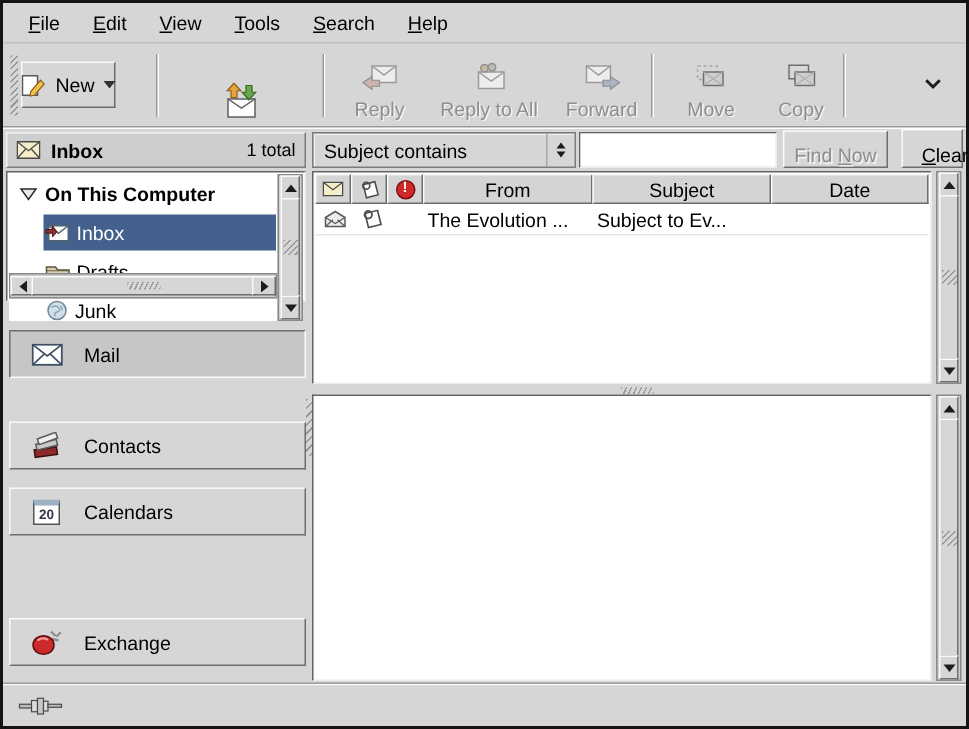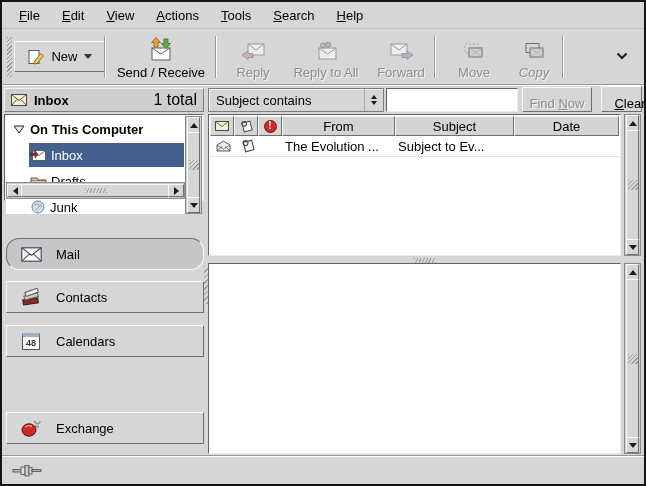--- a/index.html
+++ b/index.html
@@ -21,34 +21,34 @@
   
   .menubar{left:2px;top:2px;right:2px;height:27px;display:flex;align-items:center;padding-left:6px;border-bottom:1px solid #c2c2c2;}
   .menu-item{padding:4px 11px;cursor:default;}
 
   
   .tb-grip{left:7px;top:37px;width:5px;height:40px;background:repeating-linear-gradient(135deg,#979797 0 1px,rgba(0,0,0,0) 1px 3px);}
   .tb-sep{top:36px;width:2px;height:42px;background:#9a9a9a;border-right:1px solid #fff;}
   .tbtn{top:33px;height:47px;display:flex;flex-direction:column;align-items:center;justify-content:flex-end;gap:3px;cursor:default;}
   .tbtn .lbl{white-space:nowrap;}
   .tb-disabled .lbl{color:#8e8e8e;text-shadow:1px 1px 0 #f3f3f3;}
-  .new-btn{left:14px;top:41px;width:92px;height:31px;display:flex;align-items:center;justify-content:center;gap:6px;cursor:default;}
+  .new-btn{left:14px;top:41px;width:63px;height:31px;display:flex;align-items:center;justify-content:center;gap:6px;cursor:default;}
 
   .tri{width:0;height:0;display:block;}
   .tri-up{border-left:4px solid transparent;border-right:4px solid transparent;border-bottom:5px solid #1c1c1c;}
   .tri-down{border-left:4px solid transparent;border-right:4px solid transparent;border-top:5px solid #1c1c1c;}
   .tri-left{border-top:4px solid transparent;border-bottom:4px solid transparent;border-right:5px solid #1c1c1c;}
   .tri-right{border-top:4px solid transparent;border-bottom:4px solid transparent;border-left:5px solid #1c1c1c;}
   .tri-sm-up{border-left:3px solid transparent;border-right:3px solid transparent;border-bottom:4px solid #1c1c1c;}
   .tri-sm-down{border-left:3px solid transparent;border-right:3px solid transparent;border-top:4px solid #1c1c1c;}
 
   
   .folder-hdr{left:4px;top:88px;width:200px;height:24px;background:#cecece;border:1px solid;border-color:#f2f2f2 #7c7c7c #7c7c7c #f2f2f2;display:flex;align-items:center;padding:0 6px;gap:7px;}
   .folder-hdr .title{font-weight:bold;}
-  .folder-hdr .count{margin-left:auto;font-size:16px;}
+  .folder-hdr .count{margin-left:auto;font-size:12px;}
 
   .tree-frame{left:4px;top:114px;width:200px;height:87px;background:#fff;border:1px solid;border-color:#636363 #ececec #ececec #636363;}
   .tree-content{position:absolute;left:1px;top:1px;width:181px;height:98px;background:#fff;overflow:hidden;}
   .tree-row{position:relative;height:26px;display:flex;align-items:center;gap:5px;}
   .tree-root{font-weight:bold;padding-left:7px;}
   .tree-child{padding-left:24px;}
   .tree-sel{position:absolute;left:23px;right:3px;top:1px;bottom:1px;background:#44618e;}
   .tree-sel-label{color:#fff;position:relative;}
   .tree-row .rel{position:relative;display:flex;align-items:center;gap:4px;}
 
@@ -95,21 +95,20 @@
 </style>
 </head>
 <body>
 
 <div id="app">
 
   <div class="abs menubar">
     <span class="menu-item"><u>F</u>ile</span>
     <span class="menu-item"><u>E</u>dit</span>
     <span class="menu-item"><u>V</u>iew</span>
-    <span class="menu-item"><u>A</u>ctions</span>
     <span class="menu-item"><u>T</u>ools</span>
     <span class="menu-item"><u>S</u>earch</span>
     <span class="menu-item"><u>H</u>elp</span>
   </div>
 
   <div class="abs tb-grip"></div>
 
   <div class="abs new-btn raised">
     <span style="display:flex;">
       <svg width="17" height="16" viewBox="0 0 17 16">
@@ -125,21 +124,20 @@
 
   <div class="abs tbtn" style="left:110px;width:102px;">
     <span style="display:flex;">
       <svg width="26" height="25" viewBox="0 0 26 25">
         <rect x="4" y="11" width="18" height="12" fill="#fdfdfd" stroke="#5f5f5f"></rect>
         <path d="M4 11 l9 6 9 -6" fill="none" stroke="#5f5f5f"></path>
         <polygon points="6,10 10,10 10,5.5 12.5,5.5 8,0.5 3.5,5.5 6,5.5" fill="#e8a33d" stroke="#8a5d1a" stroke-width="0.8"></polygon>
         <polygon points="16,2 20,2 20,6.5 22.5,6.5 18,11.5 13.5,6.5 16,6.5" fill="#6aa84f" stroke="#33691e" stroke-width="0.8"></polygon>
       </svg>
     </span>
-    <span class="lbl">Send / Receive</span>
   </div>
 
   <div class="abs tb-sep" style="left:215px;"></div>
 
   <div class="abs tbtn tb-disabled" style="left:224px;width:58px;">
     <span style="display:flex;">
       <svg width="25" height="20" viewBox="0 0 25 20">
         <rect x="7" y="2" width="16" height="11" fill="#ededed" stroke="#9a9a9a"></rect>
         <path d="M7 2 l8 6 8 -6" fill="none" stroke="#9a9a9a"></path>
         <polygon points="1,13 7,9 7,11.5 12,11.5 12,15.5 7,15.5 7,17.5" fill="#cbb4ad" stroke="#8f8f8f" stroke-width="0.8"></polygon>
@@ -177,21 +175,21 @@
     <span style="display:flex;">
       <svg width="24" height="20" viewBox="0 0 24 20">
         <rect x="3" y="2" width="13" height="9" fill="none" stroke="#a8a8a8" stroke-dasharray="2 2"></rect>
         <rect x="7" y="6" width="13" height="9" fill="#cfcfcf" stroke="#6f6f6f"></rect>
         <path d="M7 6 l13 9 M7 15 l13 -9" stroke="#aeaeae" stroke-width="0.7"></path>
       </svg>
     </span>
     <span class="lbl">Move</span>
   </div>
 
-  <div class="abs tbtn tb-disabled" style="left:508px;width:52px;font-style:italic;">
+  <div class="abs tbtn tb-disabled" style="left:508px;width:52px;">
     <span style="display:flex;">
       <svg width="24" height="20" viewBox="0 0 24 20">
         <rect x="4" y="1.5" width="13" height="9" fill="#d8d8d8" stroke="#6f6f6f"></rect>
         <rect x="8" y="6" width="13" height="9" fill="#cfcfcf" stroke="#6f6f6f"></rect>
         <path d="M8 6 l13 9 M8 15 l13 -9" stroke="#aeaeae" stroke-width="0.7"></path>
       </svg>
     </span>
     <span class="lbl">Copy</span>
   </div>
 
@@ -281,21 +279,21 @@
       <div class="sb-hbtn" style="right:0;">
           <span class="tri tri-right"></span>
         </div>
     </div>
   </div>
 
   <div class="abs vsplit">
     <span class="grip-v"></span>
   </div>
 
-  <div class="abs sw-btn pressed" style="top:238px;border-radius:13px;">
+  <div class="abs sw-btn pressed" style="top:220px;">
     <span class="icon-box">
       <svg width="21" height="15" viewBox="0 0 21 15">
           <rect x="0.8" y="0.8" width="19.4" height="13.4" fill="#fdfdfd" stroke="#3f4f63" stroke-width="1.2"></rect>
           <path d="M0.8 0.8 l9.7 7.5 9.7 -7.5 M0.8 14.2 l7.5 -7 M20.2 14.2 l-7.5 -7" fill="none" stroke="#3f4f63" stroke-width="1.1"></path>
         </svg>
     </span>
     <span>Mail</span>
   </div>
 
   <div class="abs sw-btn raised" style="top:281px;">
@@ -305,21 +303,21 @@
           <rect x="4" y="6.5" width="14" height="4" fill="#c9c9c9" stroke="#5a5a5a" transform="rotate(-14 11 8)"></rect>
           <rect x="5" y="2.5" width="13" height="4" fill="#ededed" stroke="#5a5a5a" transform="rotate(-20 11 4)"></rect>
         </svg>
     </span>
     <span>Contacts</span>
   </div>
 
   <div class="abs sw-btn raised" style="top:325px;">
     <span class="icon-box">
       <span class="cal-icon">
-          <span>48</span>
+          <span>20</span>
         </span>
     </span>
     <span>Calendars</span>
   </div>
 
 
   <div class="abs sw-btn raised" style="top:412px;">
     <span class="icon-box">
       <svg width="21" height="20" viewBox="0 0 21 20">
           <path d="M13 3 l3 3 M16.5 6.5 l3 -3 M14 8 l4 1" stroke="#8f8f8f" stroke-width="1.6" fill="none"></path>

